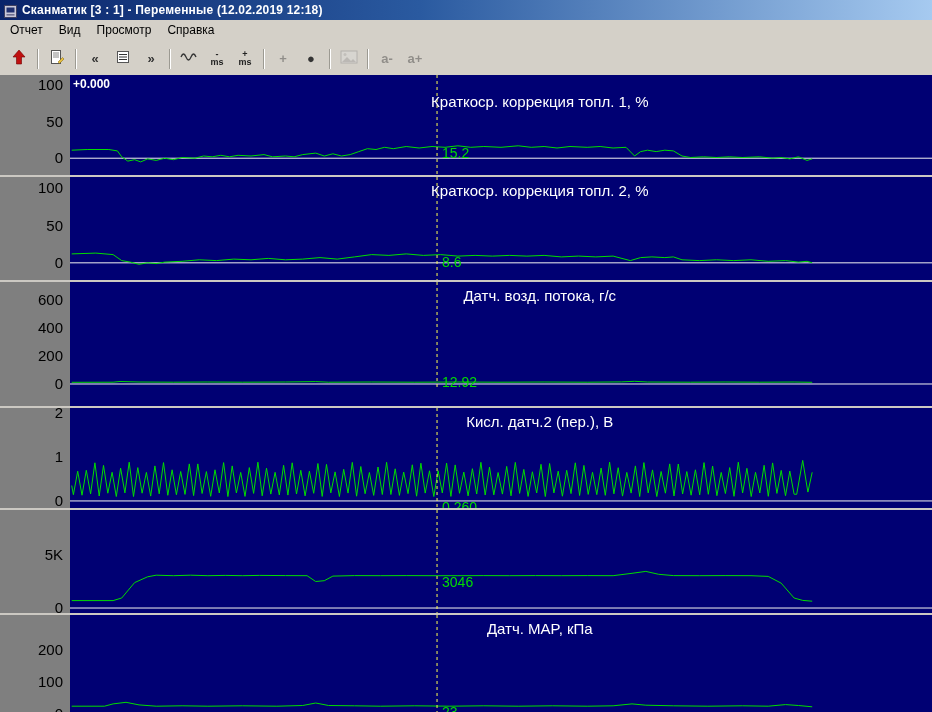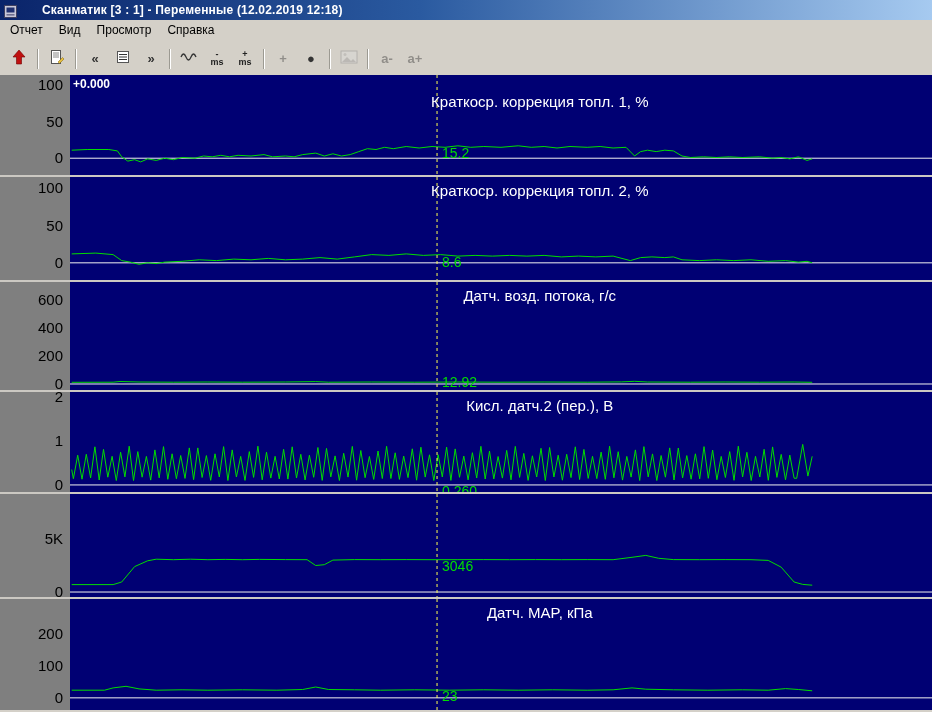--- a/index.html
+++ b/index.html
@@ -1,36 +1,36 @@
 <!DOCTYPE html>
 <html style="--plot-bg: #000073; --axis-bg: #7f7f7f; --title-color: #ffffff; --value-color: #00dd00; --tb-from: #0a246a; --tb-to: #a6caf0;"><head>
 <meta charset="utf-8">
 <style>
   html,body{margin:0;padding:0;background:#6b6b6b;}
   .window{width:932px;height:712px;background:#d4d0c8;font-family:"Liberation Sans",sans-serif;position:relative;overflow:hidden;}
 
-  .titlebar{height:20px;background:linear-gradient(90deg,var(--tb-from,#0a246a) 0%, #2a5aa0 45%, var(--tb-to,#a6caf0) 100%);display:flex;align-items:center;padding:0 4px;gap:20px;}
+  .titlebar{height:20px;background:linear-gradient(90deg,var(--tb-from,#0a246a) 0%, #2a5aa0 45%, var(--tb-to,#a6caf0) 100%);display:flex;align-items:center;padding:0 4px;}
   .app-icon{width:13px;height:13px;flex:none;}
   .title-text{color:#fff;font-size:12px;font-weight:bold;margin-left:5px;white-space:nowrap;letter-spacing:.2px;}
 
   .menubar{height:19px;display:flex;align-items:center;font-size:12px;color:#000;padding-left:2px;background:#d4d0c8;}
   .menu-item{padding:1px 8px;cursor:default;}
 
   .toolbar{height:33px;display:flex;align-items:center;padding:3px 3px 0 5px;background:#d4d0c8;}
   .tbtn{width:26px;height:24px;display:flex;flex-direction:row;align-items:center;justify-content:center;background:transparent;border:1px solid transparent;padding:0;margin:0 1px;font-family:inherit;}
   .tbtn .glyph{font-size:13px;font-weight:bold;color:#333;line-height:1;}
   .tbtn.disabled .glyph,.tbtn.disabled svg{opacity:.42;filter:grayscale(1);}
   .tbtn.stacked{flex-direction:column;justify-content:center;}
   .tbtn .sup{font-size:9px;font-weight:bold;line-height:7px;color:#222;}
   .tbtn .mslbl{font-size:9px;font-weight:bold;line-height:9px;color:#222;}
   .tsep{width:0;height:20px;border-left:1px solid #9c9a92;border-right:1px solid #ffffff;margin:0 4px;}
 
   .charts{height:635px;display:flex;flex-direction:column;}
   .chart-row{display:flex;flex:none;}
-  .ch0{height:100px}.ch1{height:103px}.ch2{height:108px}.ch3{height:100px}.ch4{height:103px}.ch5{height:111px}
+  .ch0{height:100px}.ch1{height:103px}.ch2{height:124px}.ch3{height:100px}.ch4{height:103px}.ch5{height:111px}
   .axis{width:70px;flex:none;background:var(--axis-bg,#7f7f7f);position:relative;}
   .tick{position:absolute;right:7px;font-size:15px;color:#000;line-height:13px;}
   .plot{flex:1;background:var(--plot-bg,#000073);position:relative;overflow:hidden;}
   .plot svg{position:absolute;left:0;top:0;}
   .chart-title{position:absolute;top:5px;left:54.5%;transform:translateX(-50%);color:var(--title-color,#fff);font-size:15px;white-space:nowrap;z-index:2;}
   .title-low{top:18px;}
   .cursor-value{position:absolute;color:var(--value-color,#00dd00);font-size:14px;z-index:2;white-space:nowrap;}
   .time-label{position:absolute;left:3px;top:2px;color:var(--title-color,#fff);font-size:12px;font-weight:bold;z-index:2;}
   .chart-sep{height:2px;flex:none;background:#cbc8c2;}
   .bottom-strip{height:5px;background:#d4d0c8;}

